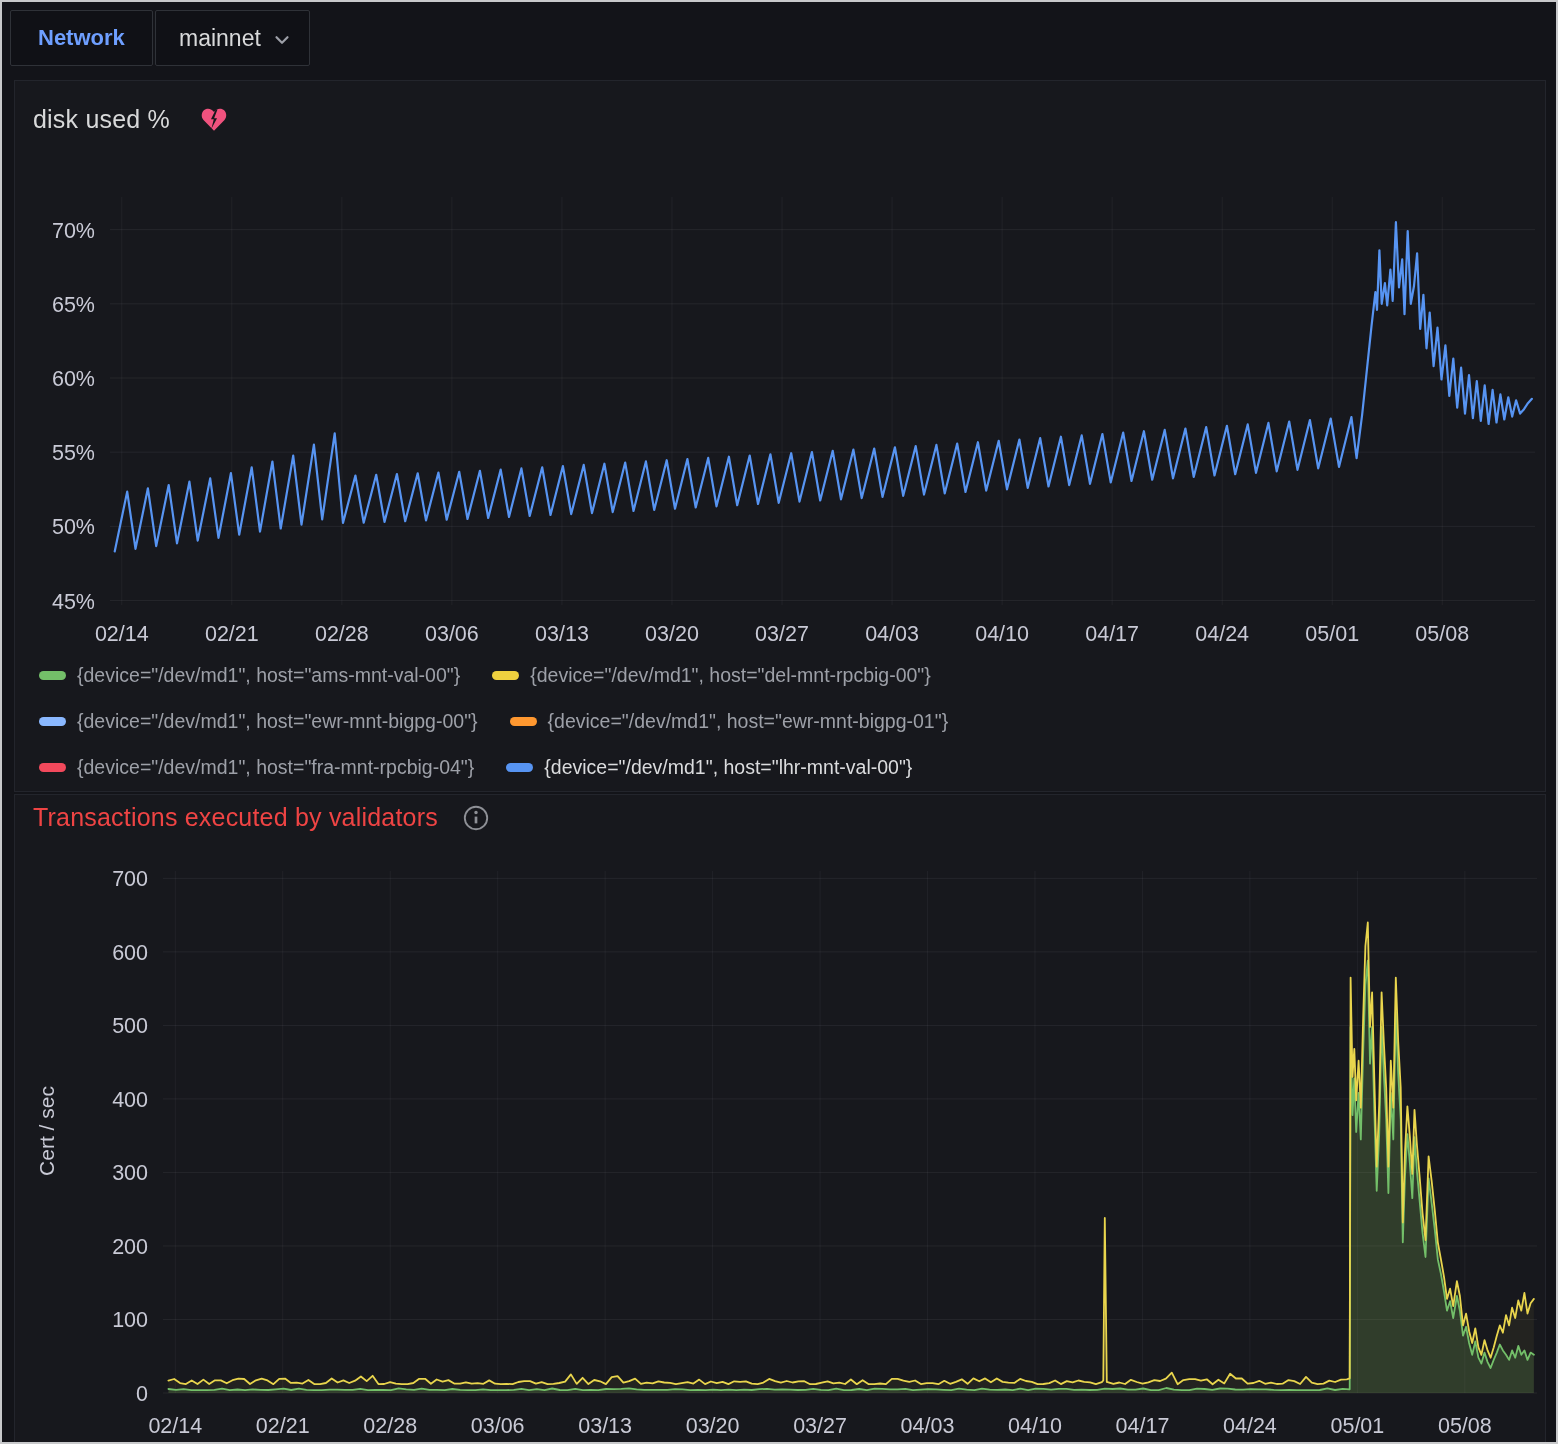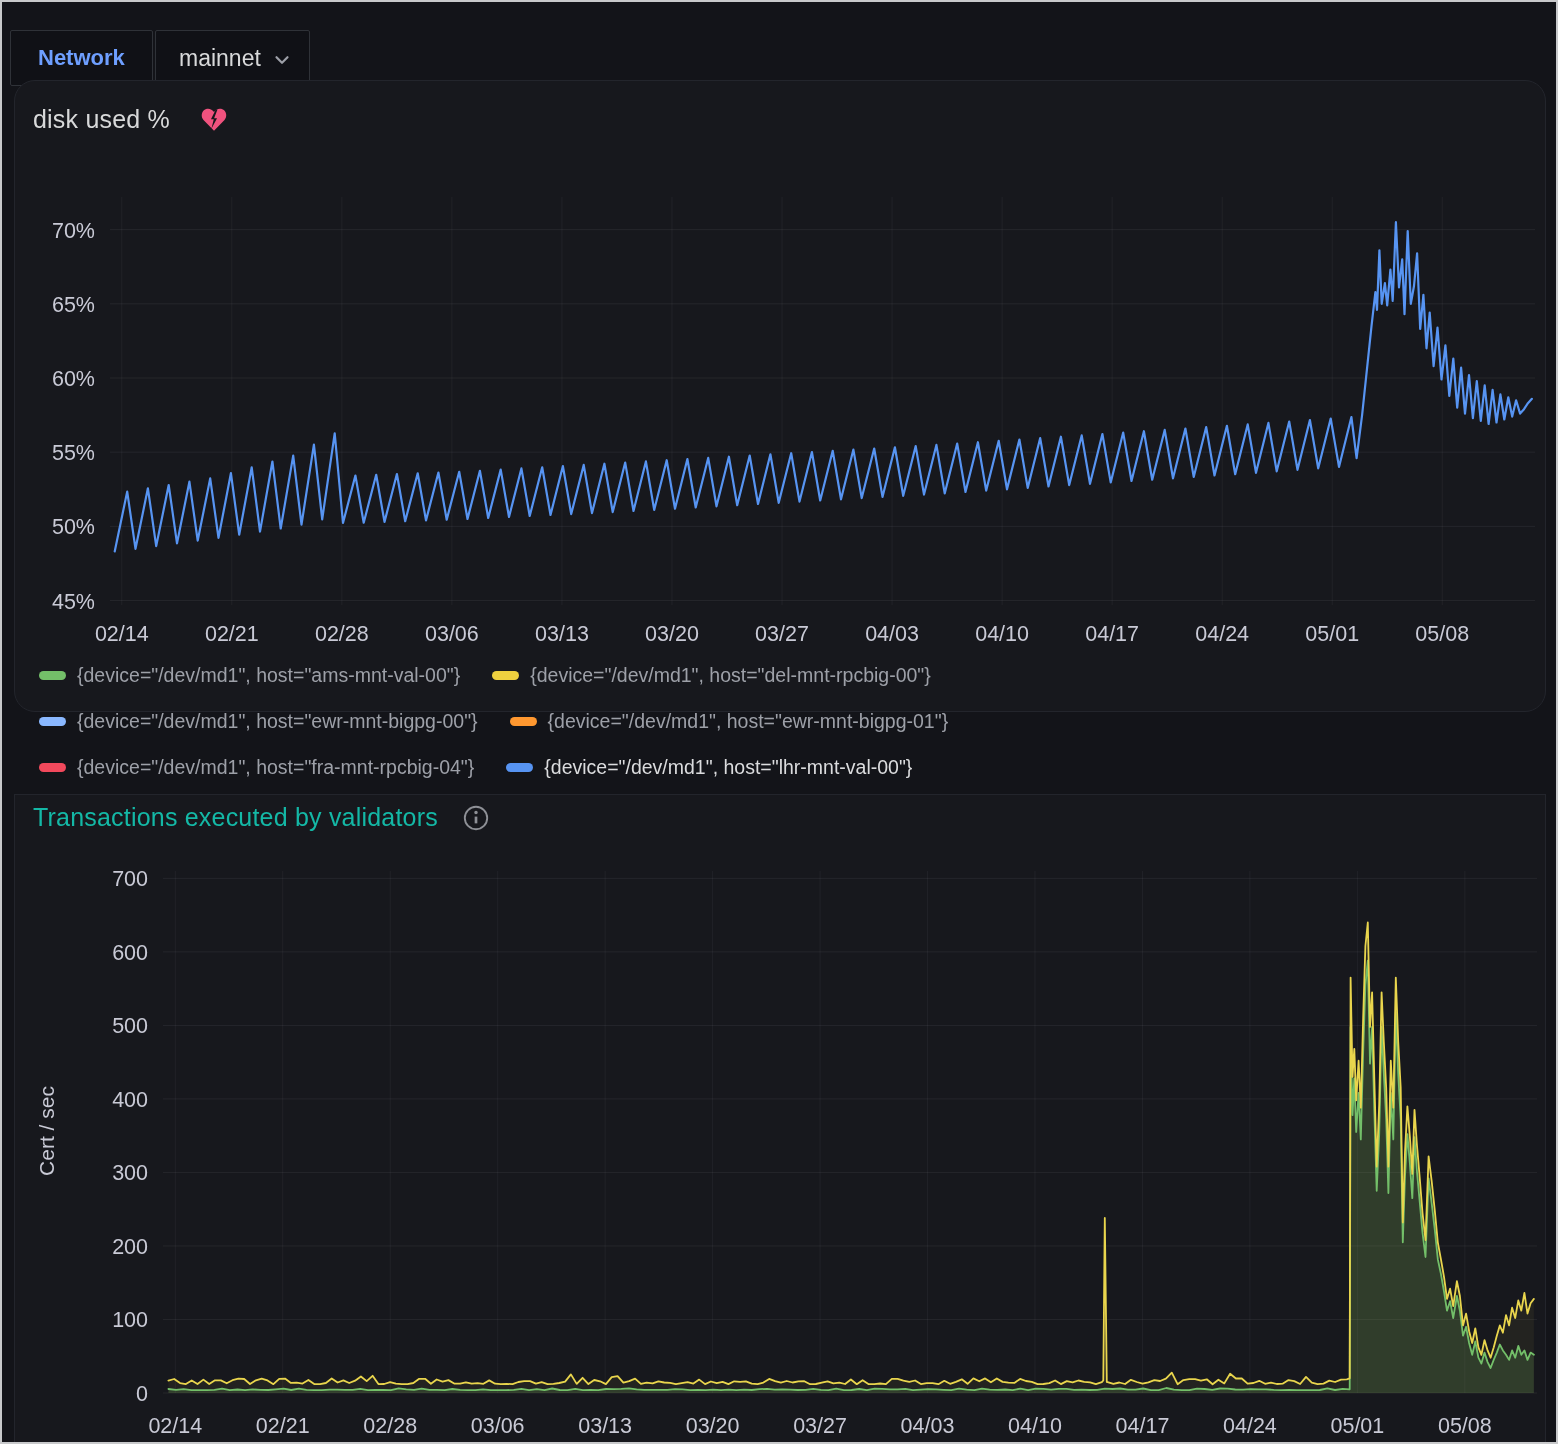--- a/index.html
+++ b/index.html
@@ -2,36 +2,36 @@
 <html><head>
 <meta charset="utf-8">
 <style>
   html,body{margin:0;padding:0;background:#2a2b2e;}
   body{width:1558px;height:1444px;font-family:"Liberation Sans", sans-serif;}
   .screen{position:relative;width:1554px;height:1440px;border:2px solid #c8c9cb;
     background:#131419;overflow:hidden;}
   
   .topbar{position:absolute;left:0;top:0;width:100%;height:74px;}
   .var-box{position:absolute;top:8px;height:56px;border:1px solid #2f3238;border-radius:2px;
-    background:#101116;display:flex;align-items:center;box-sizing:border-box;margin-top:20px;}
+    background:#101116;display:flex;align-items:center;box-sizing:border-box;}
   .label-box{left:8px;padding:0 27px;}
   .label-box span{color:#6e9fff;font-size:22px;font-weight:600;}
   .value-box{left:153px;padding:0 16px 0 23px;cursor:pointer;}
   .value-box span{color:#d8d9da;font-size:23px;font-weight:500;text-align:center;}
   .value-box svg{margin-left:10px;margin-top:3px;}
   
   .panel{position:absolute;left:12px;width:1532px;background:#17181d;border:1px solid #23252c;
     box-sizing:border-box;}
-  .panel-disk{top:78px;height:632px;border-radius:21px;}
+  .panel-disk{top:78px;height:712px;}
   .panel-tx{top:792px;height:652px;}
   .panel-header{display:flex;align-items:center;}
   .h1{padding:24px 0 0 18px;}
   .h2{padding:7px 0 0 18px;}
   .panel-title{color:#d8d9da;font-size:25px;font-weight:500;letter-spacing:.2px;}
-  .tx-title{color:#14b8a6;text-align:right;}
+  .tx-title{color:#ef4444;text-align:right;}
   .h1 svg{margin-left:30px;}
   .h2 svg{margin-left:24px;margin-top:2px;}
   .chart{position:absolute;left:0;display:block;}
   #chart1{top:96px;width:1532px;height:474px;}
   #chart2{top:56px;width:1532px;height:596px;}
   .chart text{font-family:"Liberation Sans", sans-serif;}
   
   .legend{position:absolute;left:24px;top:571px;width:1300px;display:flex;flex-wrap:wrap;
     column-gap:32px;}
   .legend-item{display:flex;align-items:center;height:46px;cursor:pointer;}

